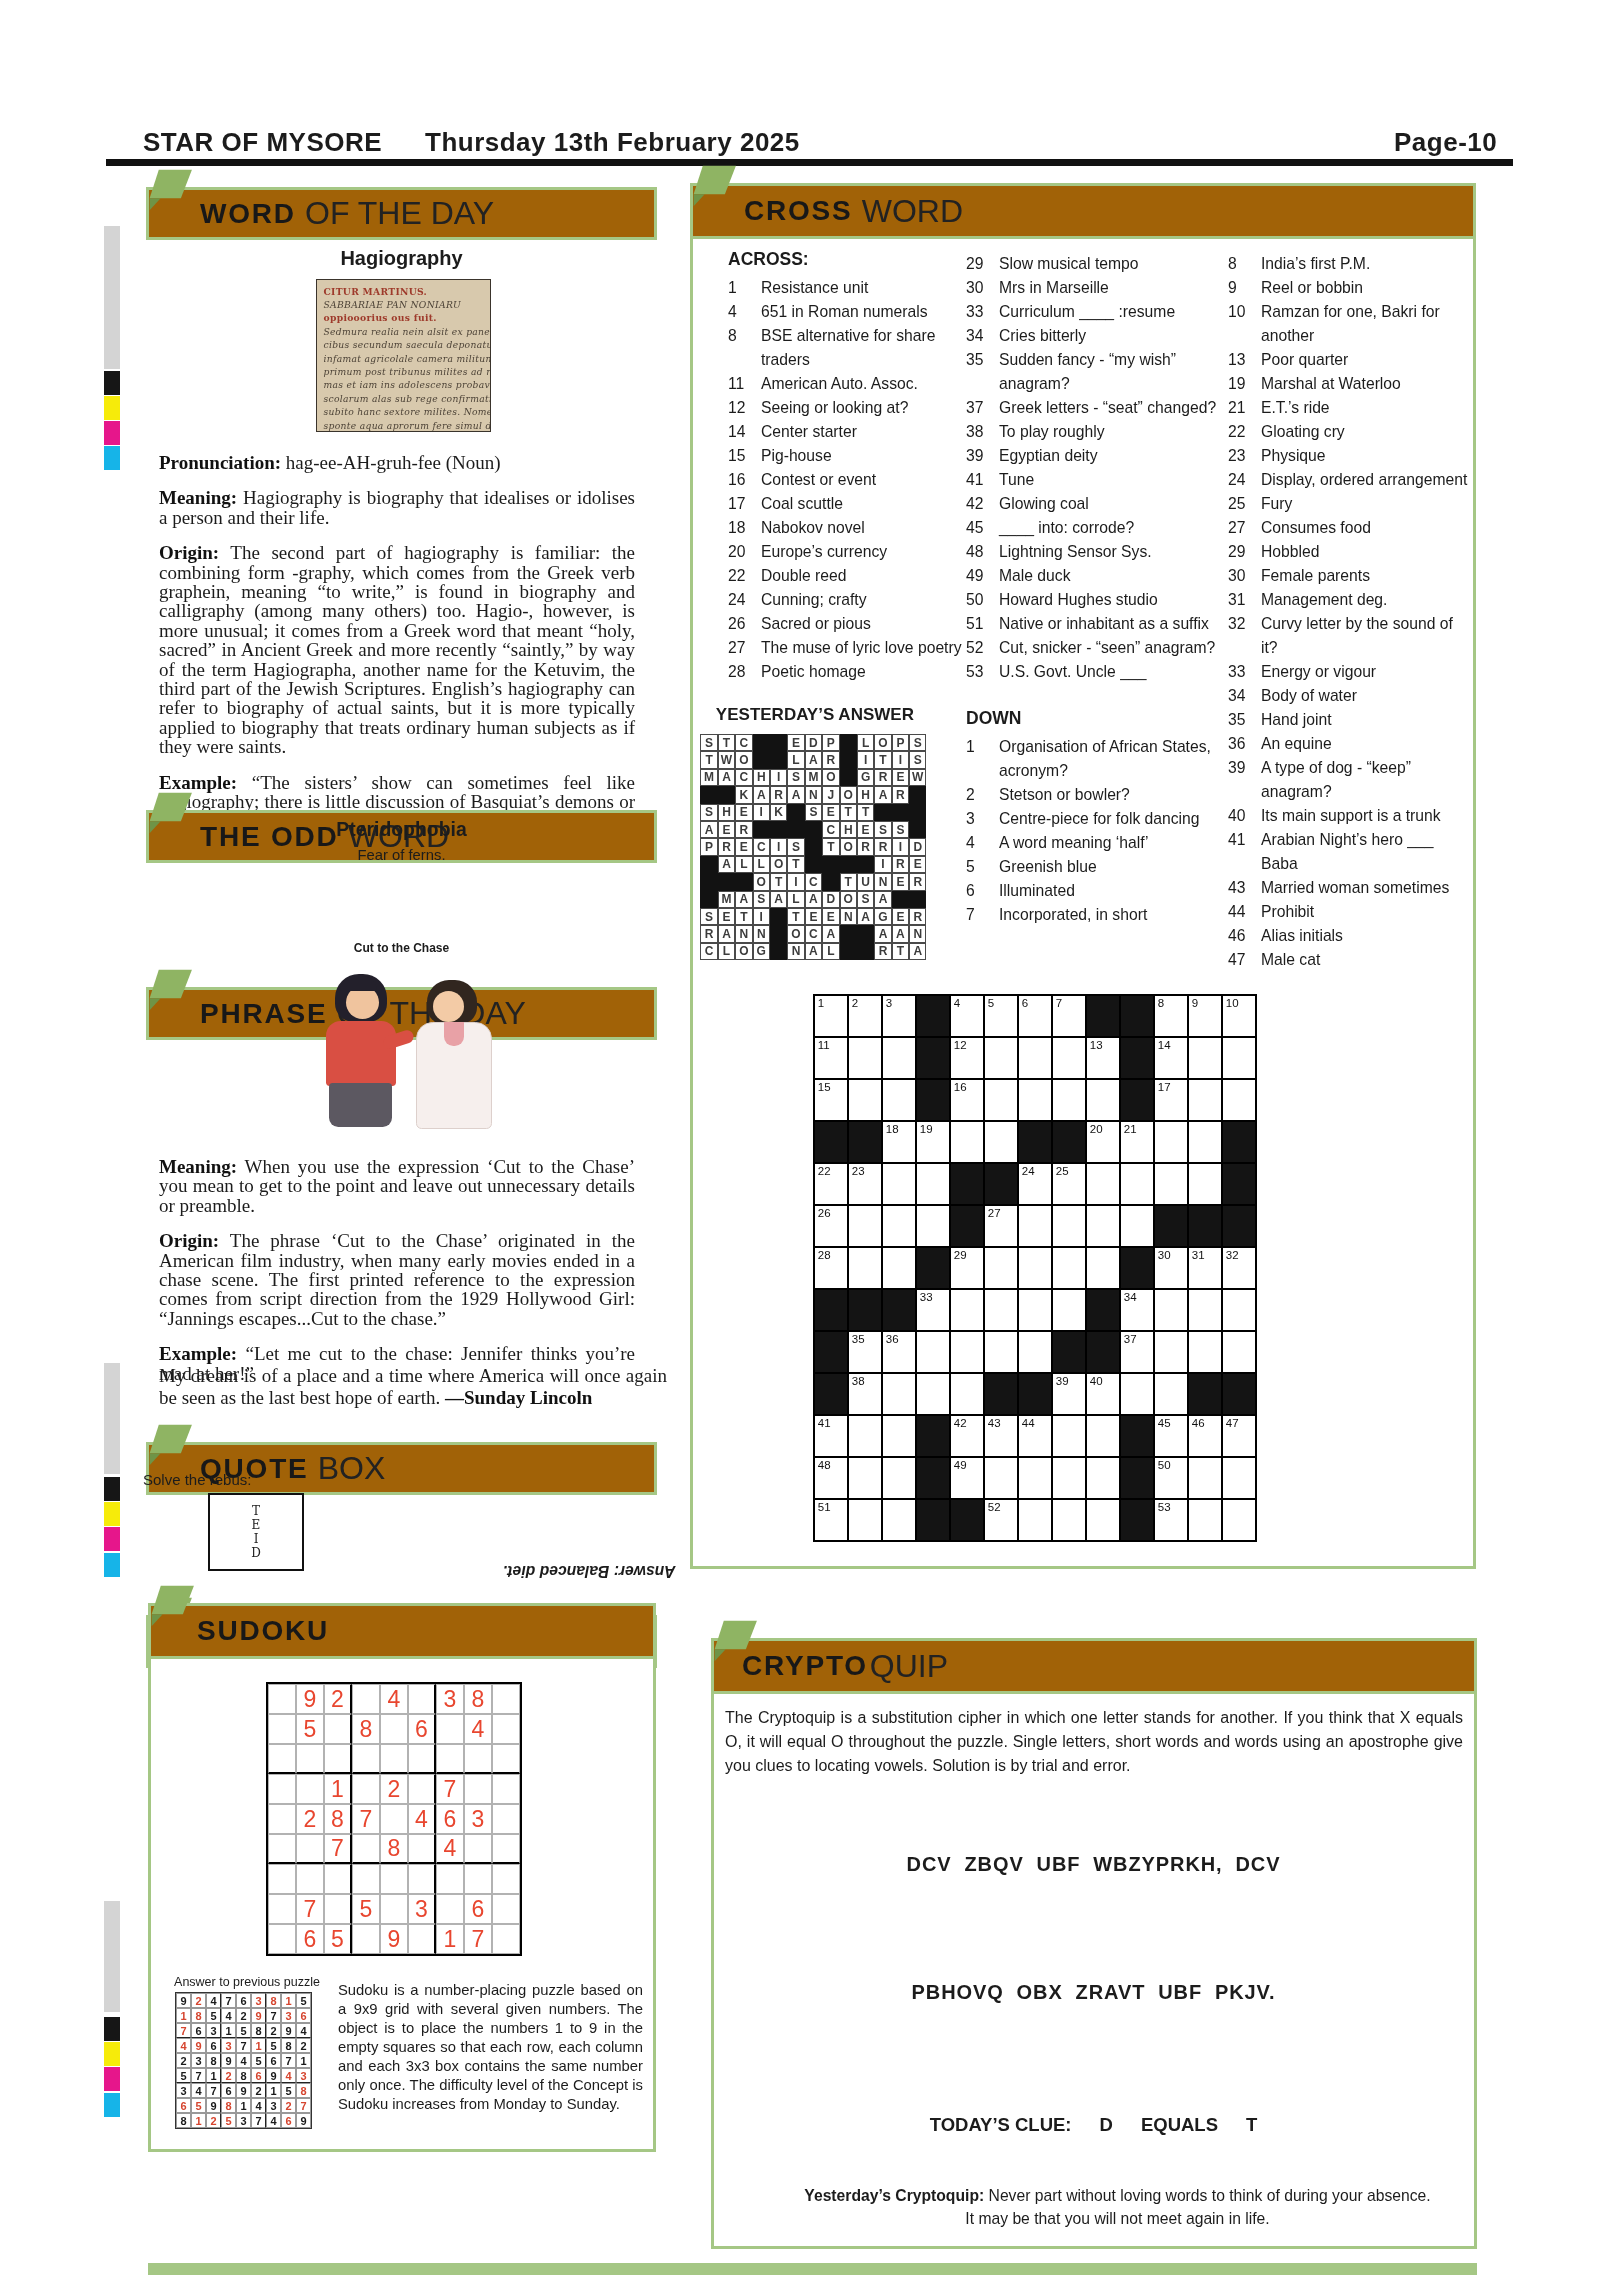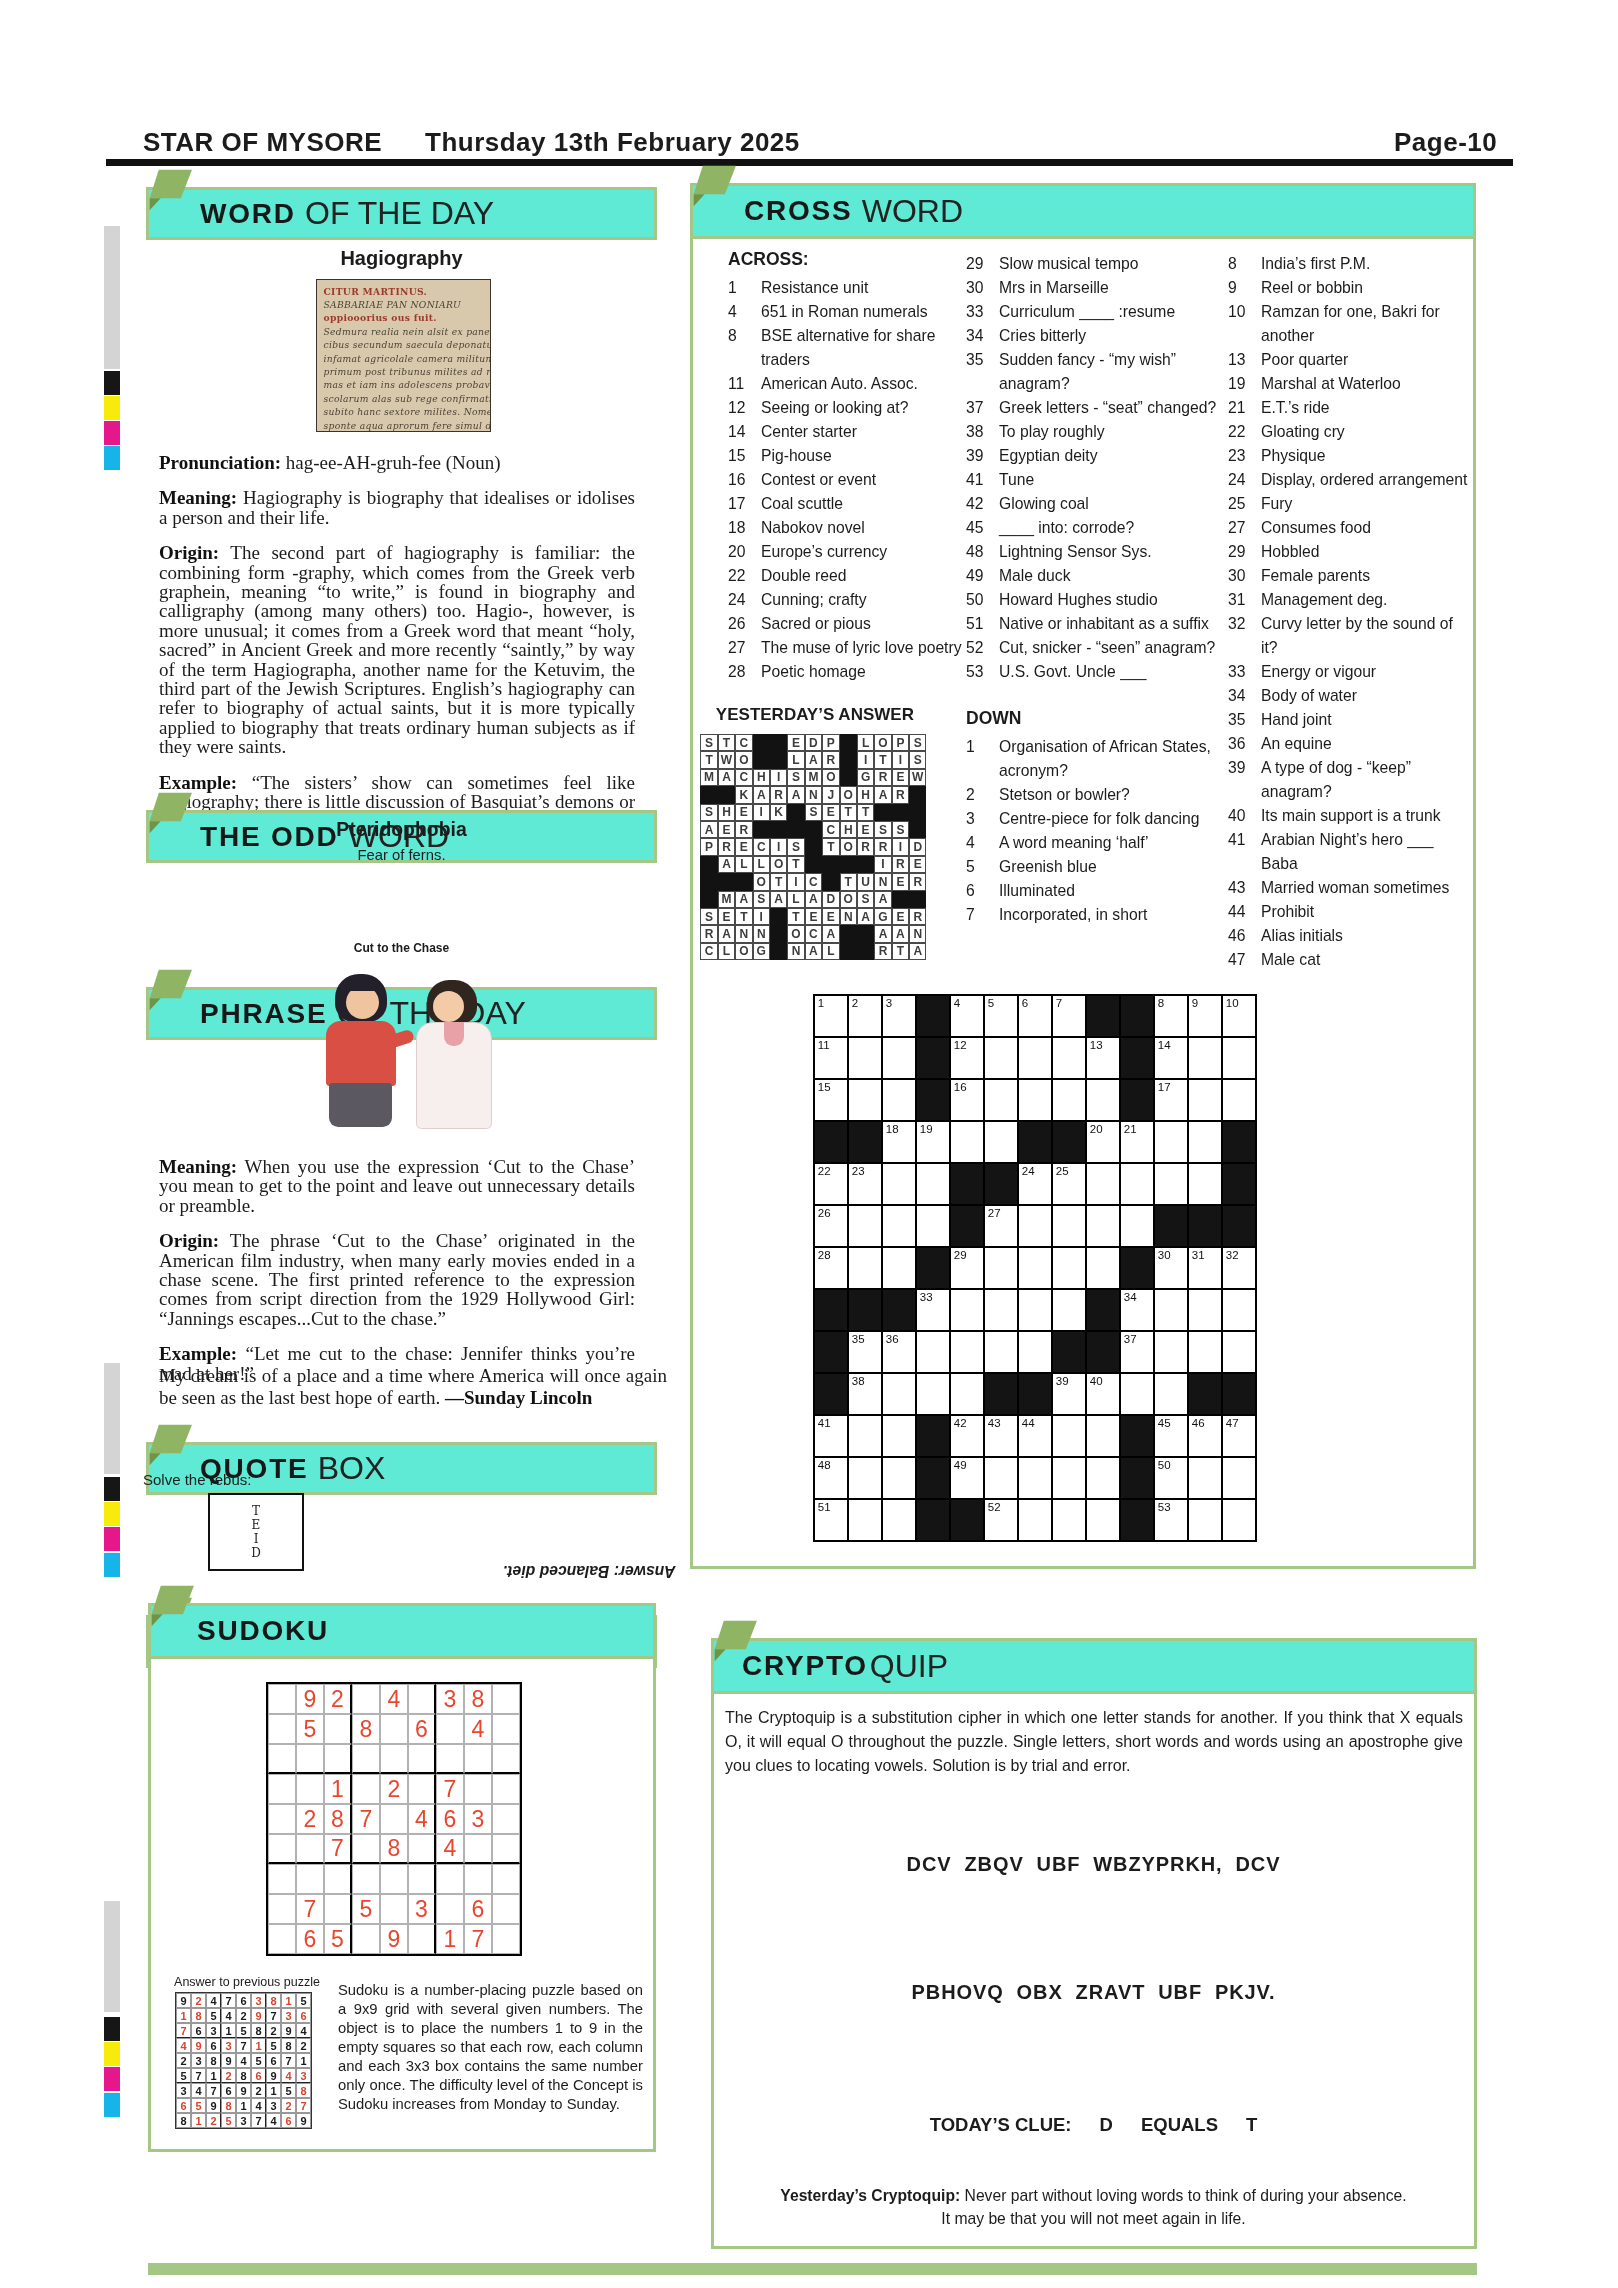--- a/index.html
+++ b/index.html
@@ -5,21 +5,21 @@
   html,body{margin:0;padding:0;background:#888;}
   .page{position:relative;width:1619px;height:2289px;background:#fff;overflow:hidden;
         font-family:"Liberation Sans",sans-serif;color:#1c1c1c;}
   .abs{position:absolute;}
   
   .hdr{font-weight:bold;font-size:26px;letter-spacing:0.5px;white-space:nowrap;}
   .rule{background:#111;}
   
   .bar{position:absolute;left:104px;width:15.7px;}
   
-  .banner{position:relative;border:3.7px solid #a5c785;background:#5eead4;display:flex;align-items:center;
+  .banner{position:relative;border:3.7px solid #a5c785;background:#a16207;display:flex;align-items:center;
           padding-left:51px;box-sizing:border-box;height:53px;text-align:center;}
   .banner .b-bold{font-weight:900;font-size:28px;letter-spacing:1.8px;color:#181818;}
   .banner .b-light{font-weight:400;font-size:32px;letter-spacing:0px;color:#222;margin-left:9.2px;}
   .flag{position:absolute;left:-7.4px;top:-23px;width:52px;height:46px;}
   
   .greenbox{position:absolute;border:3.7px solid #a5c785;background:#fff;box-sizing:border-box;}
   .greenbox .banner{border:none;border-bottom:3.7px solid #a5c785;height:53px;}
   
   .secTitle{font-weight:bold;font-size:20px;text-align:center;}
   .subTitle{font-size:14.8px;text-align:center;}
@@ -53,21 +53,21 @@
   .alabel{font-weight:bold;font-size:17px;text-align:center;}
   
   .xgrid{display:grid;grid-template-columns:repeat(13,34px);grid-auto-rows:42px;border:1.8px solid #000;background:#fff;width:fit-content;}
   .xcell{border:0.9px solid #000;box-sizing:border-box;background:#fff;position:relative;}
   .xcell.xblack{background:#141414;}
   .xnum{position:absolute;top:0.9px;left:2.8px;font-size:11.5px;color:#111;}
   
   .cq-intro{font-size:16px;line-height:24px;text-align:justify;margin:0;}
   .cq-line{font-weight:bold;font-size:20px;letter-spacing:0.9px;word-spacing:6.5px;text-align:center;}
   .cq-clue{display:flex;justify-content:center;gap:28px;font-weight:bold;font-size:18.5px;}
-  .cq-y{font-size:15.7px;text-align:center;line-height:23px;}
+  .cq-y{font-size:15.7px;text-align:center;line-height:23px;padding-left:24px;}
   
   .sgrid{display:grid;grid-template-columns:repeat(9,28px);grid-auto-rows:30px;border:2.8px solid #000;width:fit-content;background:#fff;}
   .scell{border:0.9px solid #b2b2b2;box-sizing:border-box;display:flex;align-items:center;justify-content:center;}
   .sgrid .scell span{font-size:23px;color:#111;}
   .sgrid .scell span.red{color:#e8462f;}
   .sgrid .thickR{border-right:2.8px solid #000;}
   .sgrid .thickB{border-bottom:2.8px solid #000;}
   .sudoku-mini{display:grid;grid-template-columns:repeat(9,15px);grid-auto-rows:15px;border:1.8px solid #333;width:fit-content;background:#fff;}
   .sudoku-mini .scell{border:0.9px solid #999;font-weight:bold;}
   .sudoku-mini .scell span{font-size:11px;color:#1a1a1a;font-weight:bold;}

